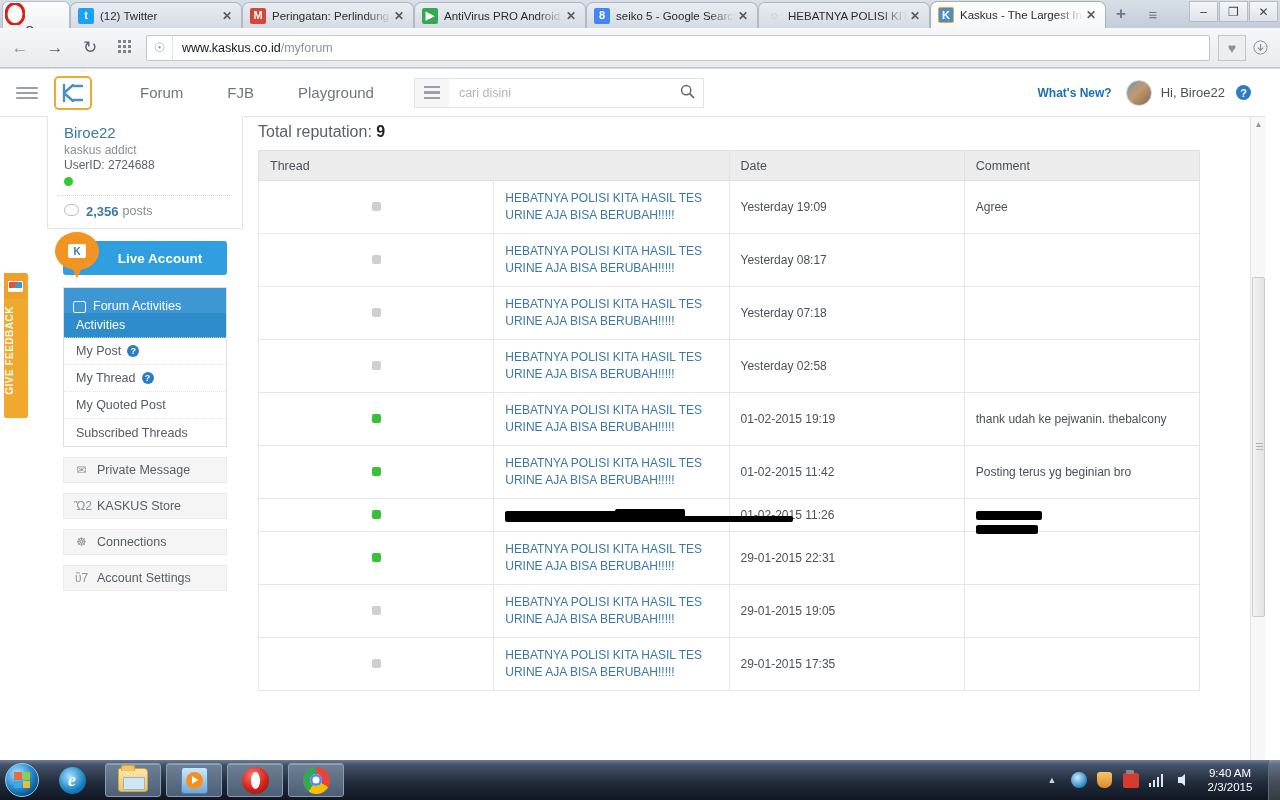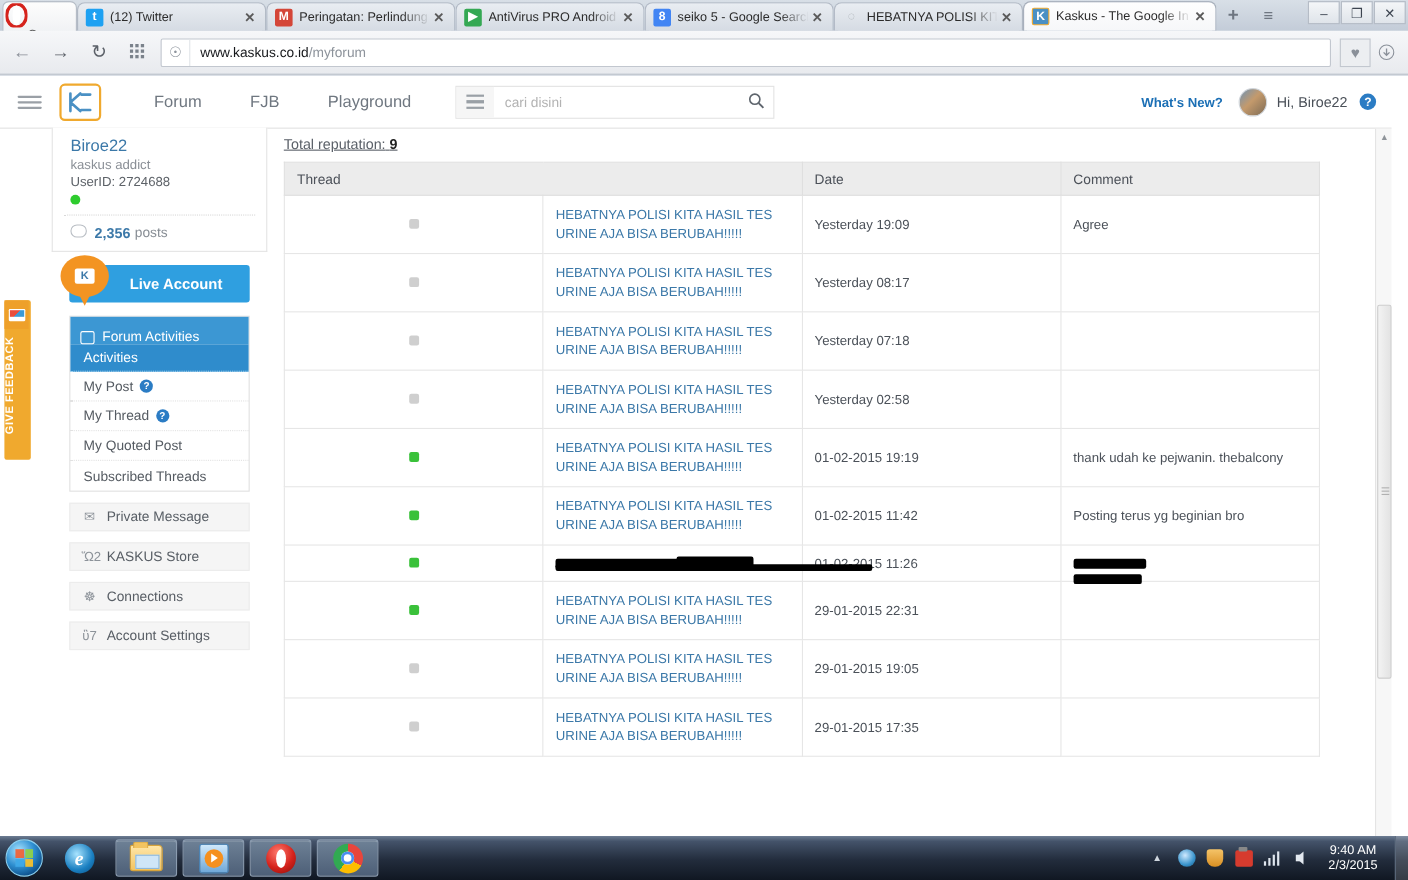--- a/index.html
+++ b/index.html
@@ -232,21 +232,21 @@
   }
   .big-item {
     margin:10px 16px 0 16px; height:26px; background:#f5f5f5;
     border:1px solid #ececec; font-size:12.5px; color:#585e65;
     display:flex; align-items:center; padding-left:10px;
   }
   .big-item .gi { margin-right:8px; font-size:12px; color:#8d939a; width:15px; text-align:center;}
 
   
   .content { position:absolute; left:258px; top:0; right:55px; }
-  .totalrep { font-size:13px; color:#5a6068; padding:6px 0 9px 0;text-decoration:underline; }
+  .totalrep { font-size:16px; color:#5a6068; padding:6px 0 9px 0; }
   .totalrep b { color:#222; font-weight:bold; }
   table.tbl { width:942px; border-collapse:collapse; table-layout:fixed; }
   table.tbl th {
     background:#ececec; border:1px solid #dfdfdf;
     height:30px; text-align:left; font-size:12.5px; color:#4c5159;
     font-weight:normal; padding-left:11px;
   }
   table.tbl td {
     border:1px solid #e6e6e6; vertical-align:middle;
     font-size:12px; color:#4b5159; padding:9px 11px;
@@ -421,21 +421,21 @@
           <span class="tab-title">seiko 5 - Google Search</span>
           <span class="tab-close">✕</span>
         </div>
         <div class="tab" style="left: 758px; width: 172px;">
           <span class="favicon" style="color: rgb(154, 160, 166);">◌</span>
           <span class="tab-title">HEBATNYA POLISI KIT</span>
           <span class="tab-close">✕</span>
         </div>
         <div class="tab active" style="left: 930px; width: 176px;">
           <span class="favicon" style="background: rgb(74, 144, 196); color: rgb(255, 255, 255); font-weight: bold; border: 1px solid rgb(240, 169, 46);">K</span>
-          <span class="tab-title">Kaskus - The Google In</span>
+          <span class="tab-title">Kaskus - The Largest In</span>
           <span class="tab-close">✕</span>
         </div>
       </div>
     <div class="newtab-btn">+</div>
     <div class="tablist-btn">≡</div>
     <div class="wincontrols">
       <div>–</div>
       <div>❐</div>
       <div>✕</div>
     </div>

